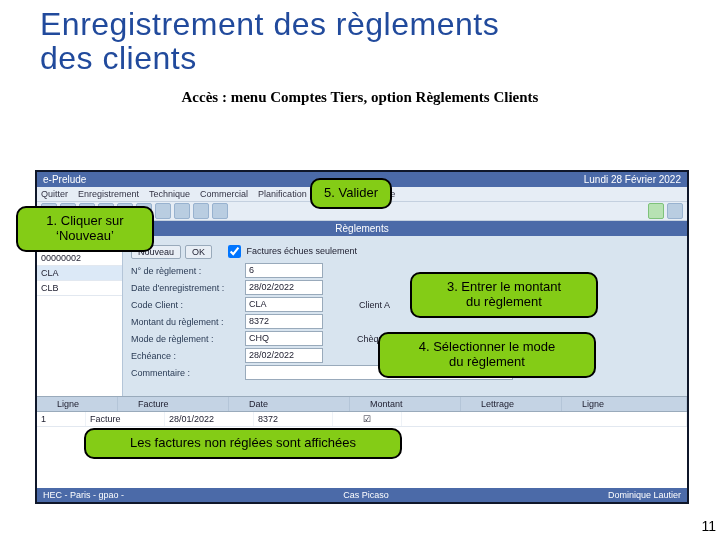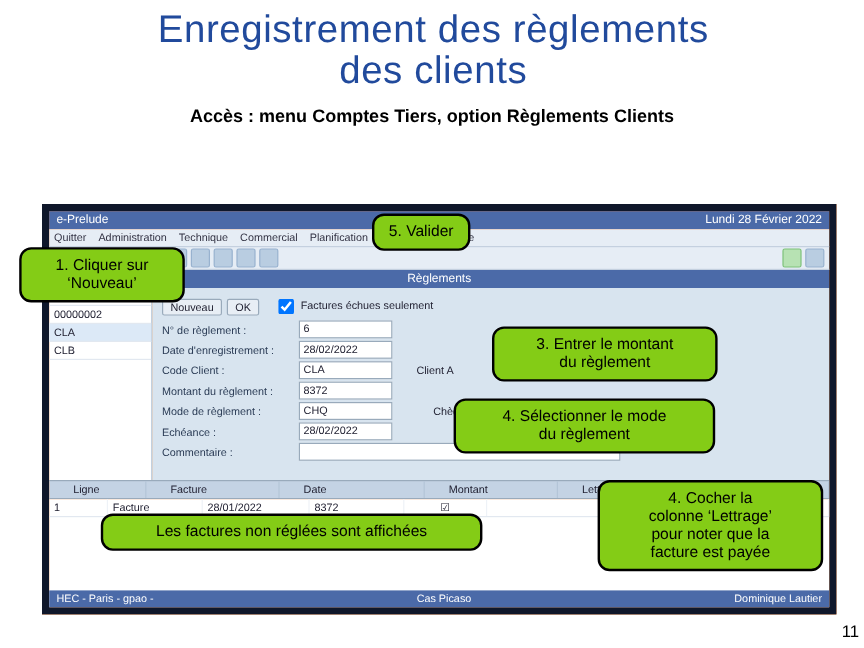--- a/index.html
+++ b/index.html
@@ -1,21 +1,21 @@
 <!DOCTYPE html>
 <html><head>
 <meta charset="utf-8">
 <style>
   html,body{margin:0;padding:0;width:720px;height:540px;font-family:Arial,Helvetica,sans-serif;background:#fff;overflow:hidden}
   .slide{position:relative;width:720px;height:540px}
-  .title{font-family:Verdana,Arial,sans-serif;font-size:32px;color:#214a9c;text-align:center;line-height:1.05;padding:8px 50px 0 52px;letter-spacing:.5px}
-  .subtitle{font-family:Liberation Sans, sans-serif;font-size:15px;font-weight:bold;color:#000;text-align:center;margin-top:14px}
+  .title{font-family:Verdana,Arial,sans-serif;font-size:32px;color:#214a9c;text-align:left;line-height:1.05;padding:8px 50px 0 40px;letter-spacing:.5px}
+  .subtitle{font-family:Liberation Serif, serif;font-size:15px;font-weight:bold;color:#000;text-align:center;margin-top:14px}
 
   
-  .app{position:absolute;left:35px;top:170px;width:650px;height:330px;border:6px solid #0f172a;background:#f97316;font-size:9px;color:#223}
+  .app{position:absolute;left:35px;top:170px;width:650px;height:330px;border:2px solid #0f172a;background:#be185d;font-size:9px;color:#223}
   .app-title{background:#4b6aa8;color:#fff;padding:2px 6px;display:flex;justify-content:space-between;font-size:10px}
   .menubar{background:#e6edf5;padding:2px 4px;font-size:9px;color:#334;display:flex;gap:10px}
   .menubar span{white-space:nowrap}
   .toolbar{background:#e6edf5;border-top:1px solid #c4d0df;border-bottom:1px solid #c4d0df;height:18px;display:flex;gap:3px;align-items:center;padding:0 4px}
   .toolbar i{width:14px;height:14px;background:#b9cde1;border:1px solid #98b2cf;border-radius:2px}
   .toolbar i.ok{background:#b7e2b3;border-color:#7ec27a}
   .subbar{background:#4b6aa8;color:#fff;text-align:center;font-size:10px;padding:2px 0}
   .formarea{background:#d8e4ef;padding:4px 8px;font-size:9px}
   .row{display:flex;align-items:center;margin:2px 0;gap:4px}
   .lbl{width:110px;color:#2a3b55}
@@ -44,21 +44,21 @@
     <span>Accès : menu </span><span style="font-weight:bold">Comptes Tiers</span><span>, option </span><span style="font-weight:bold">Règlements Clients</span>
   </div>
 
   <div class="app">
     <div class="app-title">
       <span>e-Prelude</span>
       <span>Lundi 28 Février 2022</span>
     </div>
     <div class="menubar">
       <span>Quitter</span>
-        <span>Administration</span>
+        <span>Enregistrement</span>
         <span>Technique</span>
         <span>Commercial</span>
         <span>Planification</span>
         <span>Achats</span>
         <span>Logistique</span>
     </div>
     <div class="toolbar">
       <i></i>
         <i></i>
         <i></i>
@@ -92,21 +92,21 @@
             <span class="lbl">N° de règlement :</span>
             <span class="inp">6</span>
           </div>
         <div class="row">
             <span class="lbl">Date d'enregistrement :</span>
             <span class="inp">28/02/2022</span>
           </div>
         <div class="row">
             <span class="lbl">Code Client :</span>
             <span class="inp">CLA</span>
-            <span style="margin-left:16px">Client A</span>
+            <span style="margin-left:32px">Client A</span>
           </div>
         <div class="row">
             <span class="lbl">Montant du règlement :</span>
             <span class="inp">8372</span>
           </div>
         <div class="row">
             <span class="lbl">Mode de règlement :</span>
             <span class="inp">CHQ</span>
             <span style="margin-left:30px">Chèque</span>
           </div>
@@ -148,19 +148,15 @@
   </div>
 
   <div class="callout" style="left:16px;top:206px;width:110px"><span style="white-space:pre-line">1. Cliquer sur
 ‘Nouveau’</span></div>
   <div class="callout" style="left:310px;top:178px"><span>5. Valider</span></div>
   <div class="callout" style="left:410px;top:272px;width:160px"><span style="white-space:pre-line">3. Entrer le montant
 du règlement</span></div>
   <div class="callout" style="left:378px;top:332px;width:190px"><span style="white-space:pre-line">4. Sélectionner le mode
 du règlement</span></div>
   <div class="callout" style="left:84px;top:428px;width:290px"><span>Les factures non réglées sont affichées</span></div>
-  <div class="callout" style="left:498px;top:400px;width:160px"><span style="white-space:pre-line">4. Cocher la
-colonne ‘Lettrage’
-pour noter que la
-facture est payée</span></div>
 
   <div class="pagen">11</div>
 </div>
 
 </body></html>

